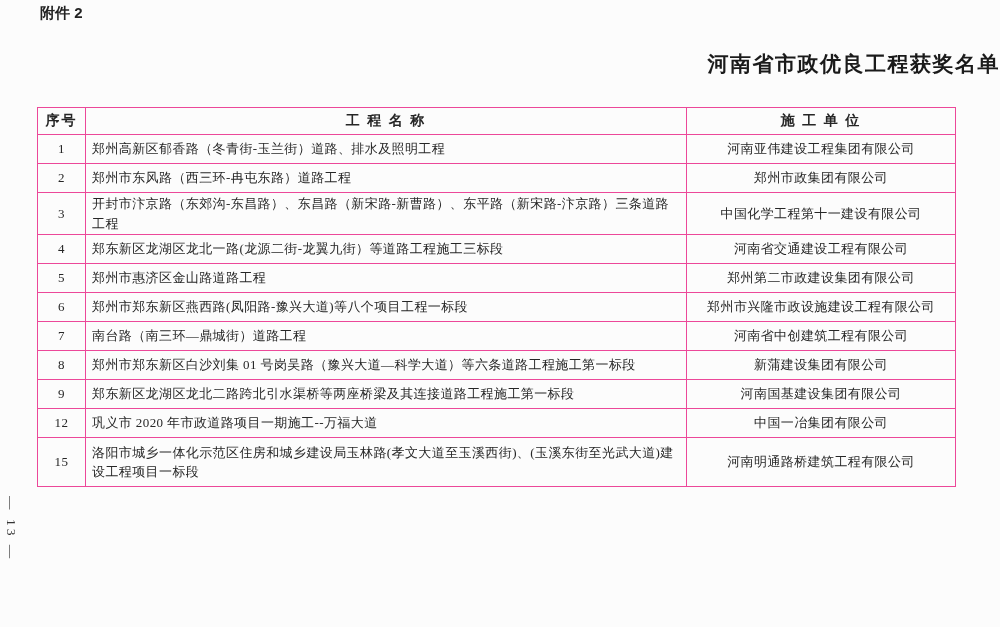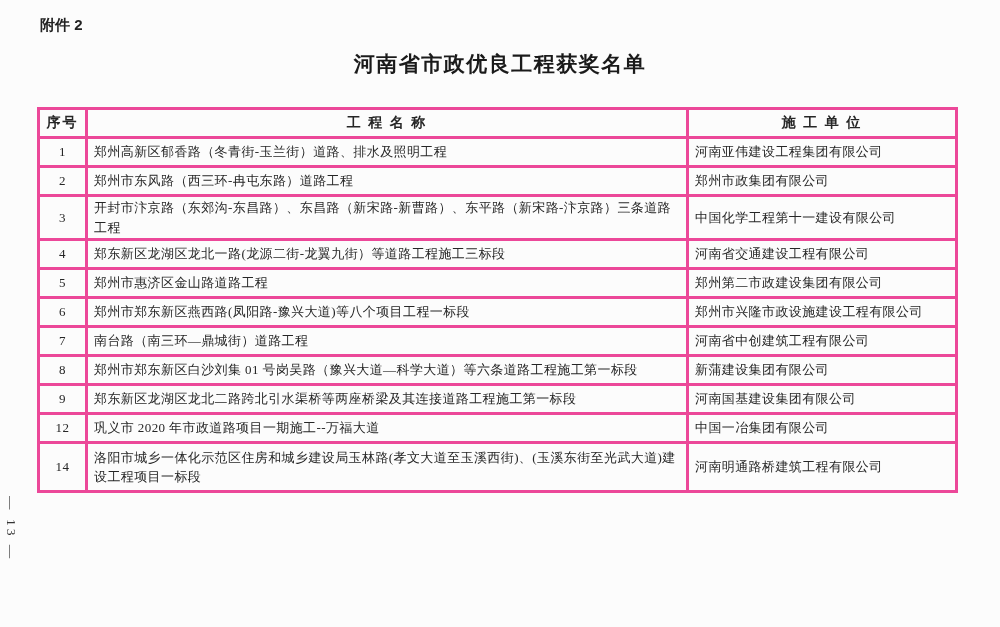--- a/index.html
+++ b/index.html
@@ -11,49 +11,49 @@
     height: 627px;
     position: relative;
     background: #fcfcfc;
     font-family: "Liberation Serif", serif;
     color: #1f1f1f;
     overflow: hidden;
   }
   .attachment-label {
     position: absolute;
     left: 40px;
-    top: 16px;
+    top: 4px;
     font-family: "Liberation Sans", sans-serif;
     font-weight: bold;
     font-size: 15px;
     color: #222;
   }
   .doc-title {
     position: absolute;
     left: 0;
     top: 50px;
     width: 100%;
-    text-align: center;
+    text-align: right;
     font-family: "Liberation Sans", sans-serif;
     font-weight: bold;
     font-size: 21px;
     letter-spacing: 1.5px;
     color: #1a1a1a;
   }
   table.awards {
     position: absolute;
     left: 37px;
     top: 107px;
     width: 918px;
     border-collapse: collapse;
     table-layout: fixed;
   }
   table.awards th,
   table.awards td {
-    border: 3px solid #ec4899;
+    border: 1px solid #ec4899;
     font-size: 13px;
     padding: 1px 6px;
     color: #262626;
     letter-spacing: 0.4px;
     overflow: hidden;
   }
   table.awards th {
     font-weight: bold;
     font-size: 14px;
     height: 26px;
@@ -70,21 +70,21 @@
   td.cell-no {
     text-align: center;
     padding: 0 1px;
   }
   td.cell-project {
     text-align: left;
     line-height: 1.5;
     margin-left: 48px;
   }
   td.cell-company {
-    text-align: left;
+    text-align: center;
   }
   .page-number {
     position: absolute;
     left: 3px;
     top: 483px;
     height: 92px;
     writing-mode: vertical-rl;
     text-align: center;
     font-size: 13.5px;
     letter-spacing: 3px;
@@ -156,20 +156,20 @@
       <td class="cell-no">9</td>
       <td class="cell-project">郑东新区龙湖区龙北二路跨北引水渠桥等两座桥梁及其连接道路工程施工第一标段</td>
       <td class="cell-company">河南国基建设集团有限公司</td>
     </tr>
     <tr>
       <td class="cell-no">12</td>
       <td class="cell-project">巩义市 2020 年市政道路项目一期施工--万福大道</td>
       <td class="cell-company">中国一冶集团有限公司</td>
     </tr>
     <tr class="tall">
-      <td class="cell-no">14</td>
+      <td class="cell-no">15</td>
       <td class="cell-project">洛阳市城乡一体化示范区住房和城乡建设局玉林路(孝文大道至玉溪西街)、(玉溪东街至光武大道)建设工程项目一标段</td>
       <td class="cell-company">河南明通路桥建筑工程有限公司</td>
     </tr>
   </tbody>
 </table>
 
 <div class="page-number">— 13 —</div>
 
 </body></html>

